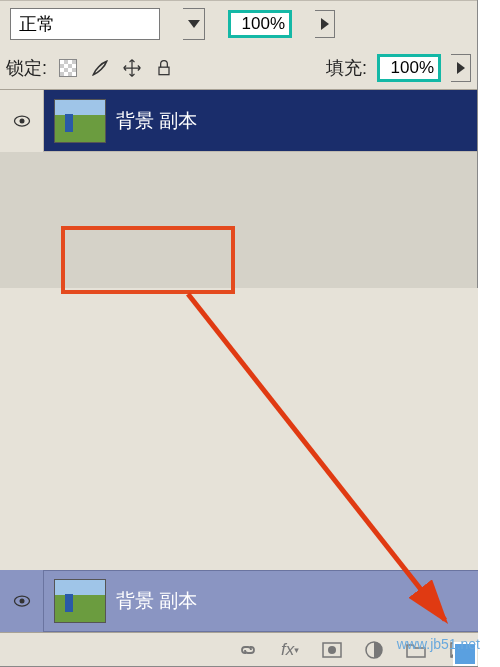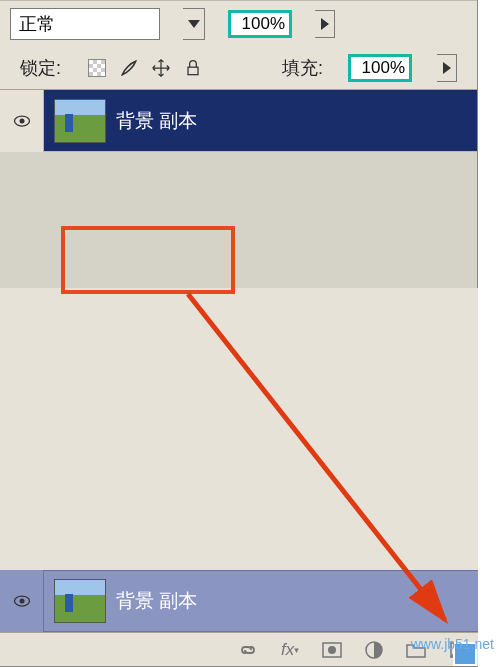--- a/index.html
+++ b/index.html
@@ -11,21 +11,21 @@
 .closex{margin-left:8px;font-size:15px;color:#555}
 .extra-tab{position:absolute;right:2px;top:6px;width:18px;height:28px;border-left:1px solid #aaa;display:flex;align-items:center;justify-content:center}
 .row1{height:46px;display:flex;align-items:center;padding:0 10px;gap:23px;background:#e6e2d8;border-top:1px solid #bfbab0}
 .blend{width:150px;height:32px;background:#fff;border:1px solid #7a7a7a;display:flex;align-items:center;padding:0 8px;font-size:18px;position:relative}
 .blend-btn{width:22px;height:32px;background:#e6e2d8;border:1px solid #7a7a7a;border-left:none;display:flex;align-items:center;justify-content:center}
 .tri{width:0;height:0;border-left:6px solid transparent;border-right:6px solid transparent;border-top:8px solid #333}
 .lbl{font-size:18px;color:#222}
 .pct{width:64px;height:28px;background:#fff;border:3px solid #14b8a6;display:flex;align-items:center;justify-content:flex-end;padding:0 4px;font-size:17px}
 .pctbtn{width:20px;height:28px;border:1px solid #7a7a7a;border-left:none;background:#e6e2d8;display:flex;align-items:center;justify-content:center}
 .tri-r{width:0;height:0;border-top:6px solid transparent;border-bottom:6px solid transparent;border-left:8px solid #333}
-.row2{height:44px;display:flex;align-items:center;padding:0 20px;gap:25px;background:#e6e2d8;border-bottom:1px solid #a8a296}
+.row2{height:44px;display:flex;align-items:center;padding:0 6px;gap:10px;background:#e6e2d8;border-bottom:1px solid #a8a296}
 .lockicons{display:flex;gap:10px;align-items:center}
 .ico{width:22px;height:22px;display:flex;align-items:center;justify-content:center;color:#333}
 .checker{width:18px;height:18px;background:repeating-conic-gradient(#ccc 0 25%,#fff 0 50%) 0 0/8px 8px;border:1px solid #888}
 .brush svg,.move svg,.padlock svg,.eye svg{width:20px;height:20px}
 .layerlist{background:#e6e2d8}
 .layer{height:62px;display:flex;align-items:center;border-bottom:1px solid #bfbab0;background:#e6e2d8}
 .layer.selected{background:#1a2d6b;color:#fff}
 .vis{width:44px;height:62px;display:flex;align-items:center;justify-content:center;border-right:1px solid #bfbab0;background:#e6e2d8}
 .layer.selected .vis{background:#e6e2d8;color:#333}
 .thumb{width:52px;height:44px;margin:0 10px;border:1px solid #555;background:linear-gradient(to bottom,#9fc5e8 0%,#9fc5e8 35%,#6b9c3f 35%,#6b9c3f 100%);position:relative}
@@ -34,21 +34,21 @@
 .locki{width:40px;display:flex;align-items:center;justify-content:center}
 .annot{position:absolute;border:4px solid #e44a1e;pointer-events:none}
 .arrow-line{position:absolute;pointer-events:none}
 .bottom-strip{position:absolute;left:0;bottom:34px;width:478px;height:62px;background:#8a95c2;display:flex;align-items:center;border-top:1px solid #6a74a0;border-bottom:1px solid #6a74a0}
 .bottom-strip .vis{background:#8a95c2;border-right-color:#6a74a0}
 .bottom-strip .lname{color:#fff}
 .btnbar{position:absolute;left:0;bottom:0;width:478px;height:34px;background:#e6e2d8;border-top:1px solid #a8a296;display:flex;align-items:center;justify-content:flex-end;gap:18px;padding:0 8px}
 .bicon{width:24px;height:24px;display:flex;align-items:center;justify-content:center;color:#555}
 .empty{position:absolute;top:288px;left:0;width:478px;bottom:96px;background:#e6e2d8}
 .cornerbtn{position:absolute;right:0;bottom:0;width:24px;height:24px;background:#5aa0e0;border:2px solid #fff}
-.watermark{position:absolute;right:6px;bottom:14px;text-align:right;font-size:14px;color:#888;line-height:1.3}
+.watermark{position:absolute;right:20px;bottom:14px;text-align:right;font-size:14px;color:#888;line-height:1.3}
 .watermark .u{color:#6aa9dd}
 </style>
 </head>
 <body>
 
 <div class="frame">
 
 
   <div class="row1">
     <div class="blend">

